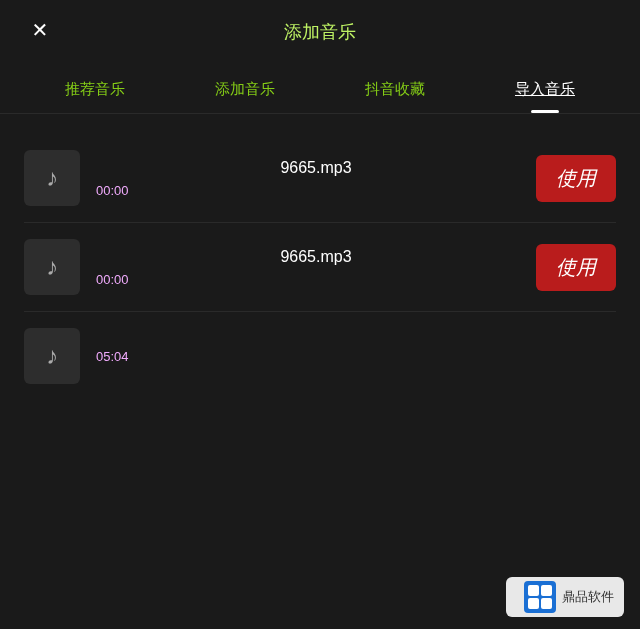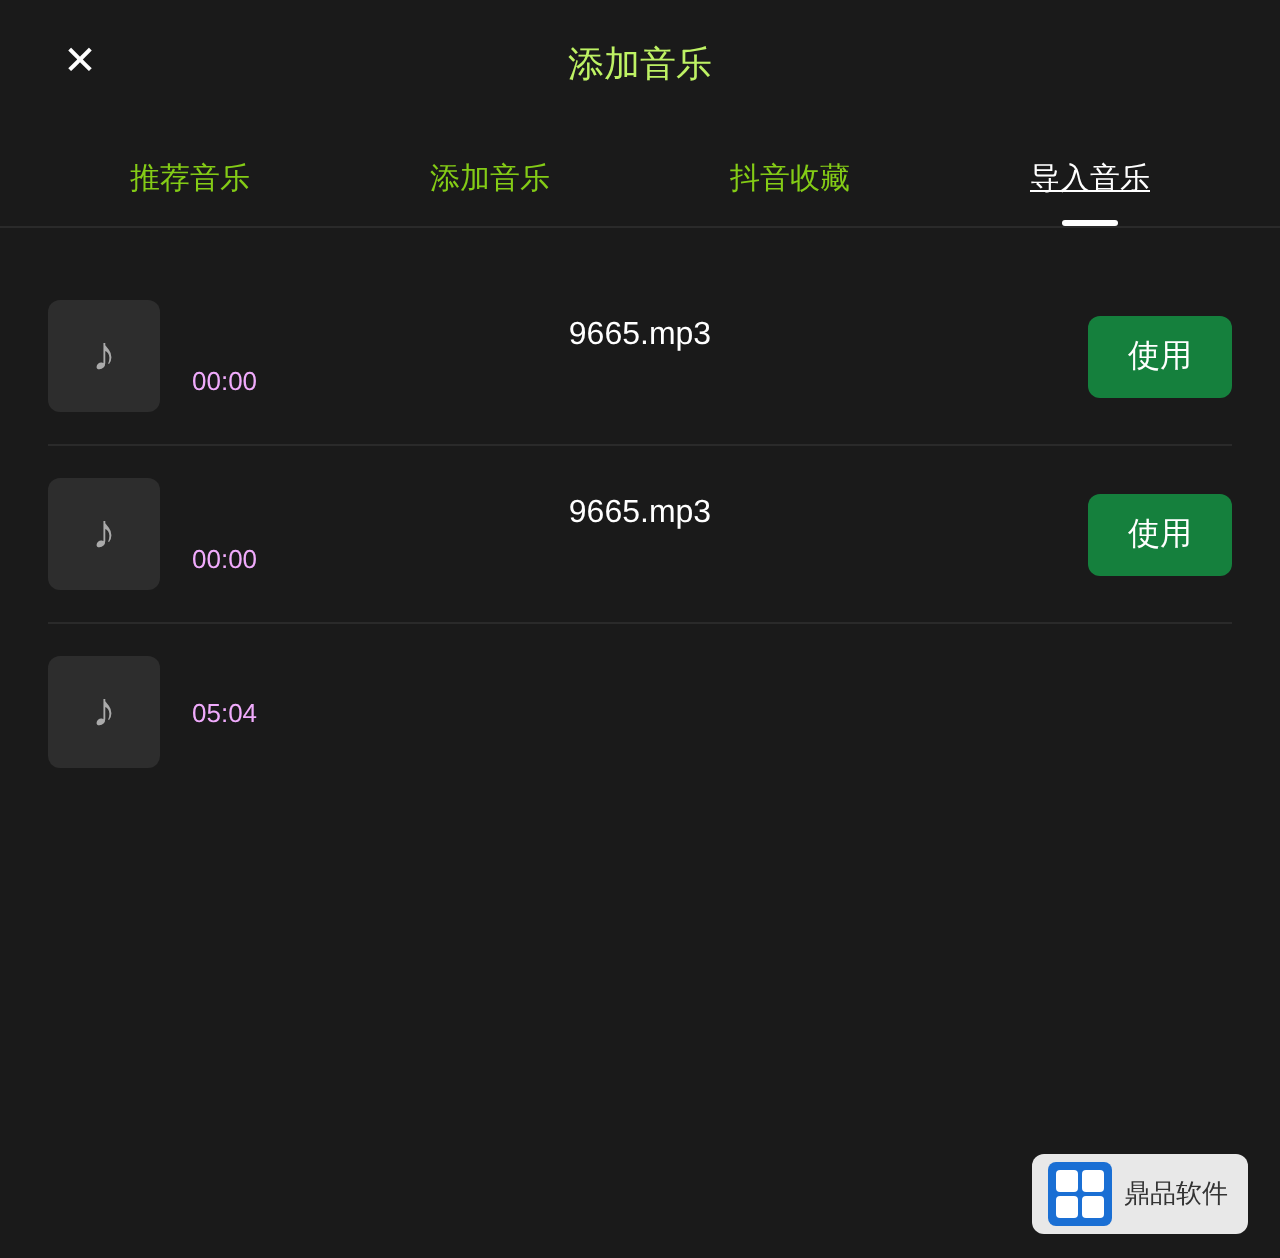--- a/index.html
+++ b/index.html
@@ -121,48 +121,49 @@
       margin-bottom: 6px;
       text-align: center;
     }
 
     .music-duration {
       font-size: 13px;
       color: #f0abfc;
     }
 
     .use-btn {
-      background-color: #15803d;
+      background-color: #b91c1c;
       color: #ffffff;
       border: none;
       border-radius: 6px;
       padding: 10px 20px;
-      font-size: 16px;
+      font-size: 20px;
       cursor: pointer;
       flex-shrink: 0;
+      font-style: italic;
     }
 
     .watermark {
       position: fixed;
       bottom: 12px;
       right: 16px;
       display: flex;
       align-items: center;
       gap: 6px;
     }
 
     .watermark-text {
       font-size: 13px;
       color: #333333;
     }
 
     .watermark-box {
       background-color: rgba(255,255,255,0.9);
       border-radius: 6px;
-      padding: 4px 10px 4px 8px;
+      padding: 4px 10px 4px 18px;
       display: flex;
       align-items: center;
       gap: 6px;
     }
 
     .watermark-logo-inner {
       width: 32px;
       height: 32px;
       background-color: #1a6fd4;
       border-radius: 4px;

